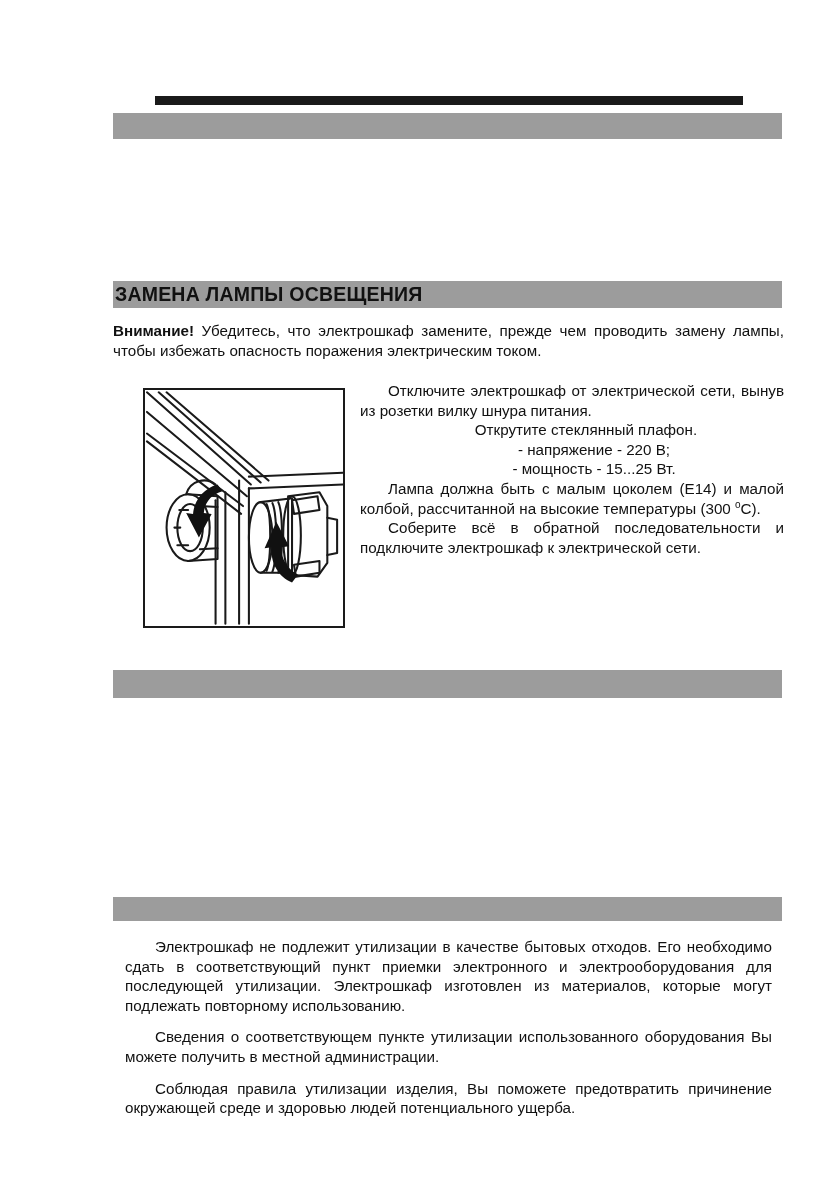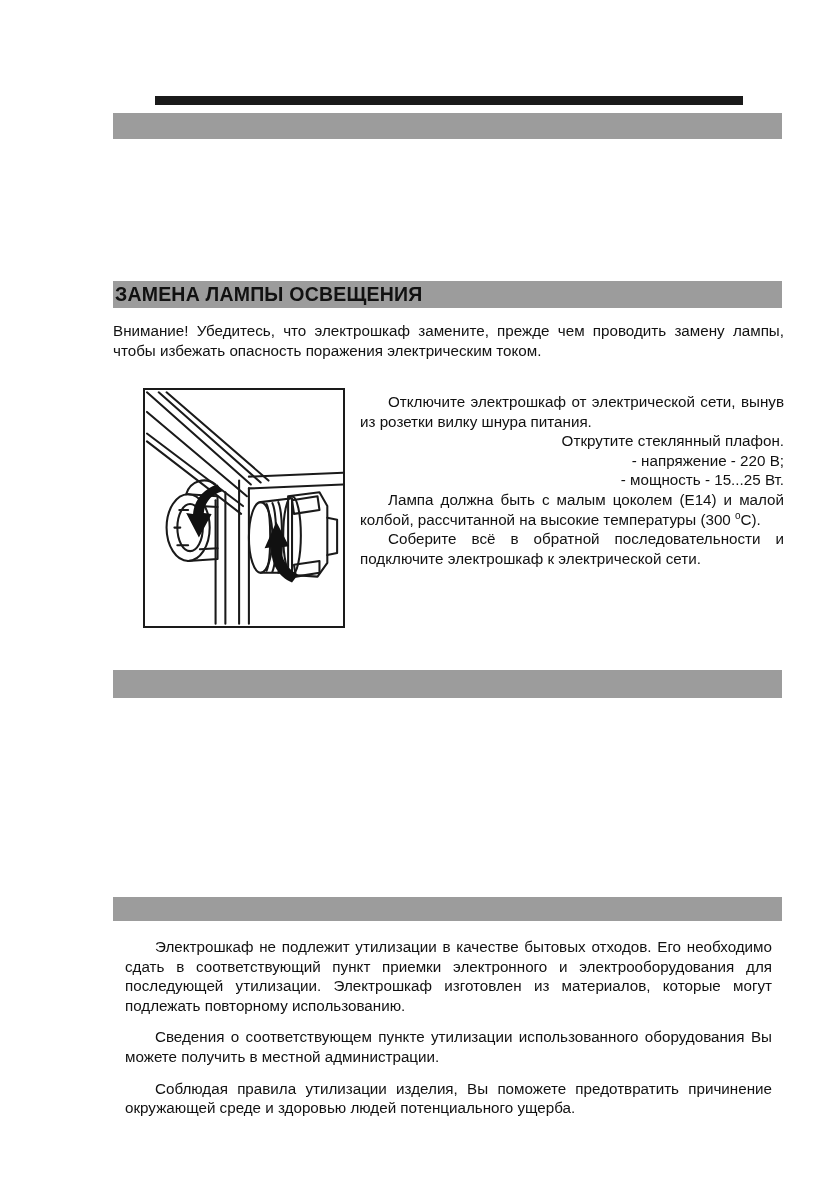--- a/index.html
+++ b/index.html
@@ -83,37 +83,36 @@
     text-align: justify;
     text-justify: inter-word;
   }
 
   .warning-block {
     left: 113px;
     top: 321px;
     width: 671px;
   }
   .warning-block b {
-    font-weight: normal;
+    font-weight: bold;
   }
 
   
   .col-right {
     left: 360px;
     top: 381px;
     width: 424px;
-    margin-top: 11px;
   }
   .col-right p {
     margin: 0;
     text-align: justify;
     text-justify: inter-word;
   }
   .col-right p.no-just {
-    text-align: right;
+    text-align: center;
   }
   .col-right p .ind {
     display: inline-block;
     width: 28px;
   }
   .col-right p .ind-bullet {
     display: inline-block;
     width: 44px;
   }
   .deg {

